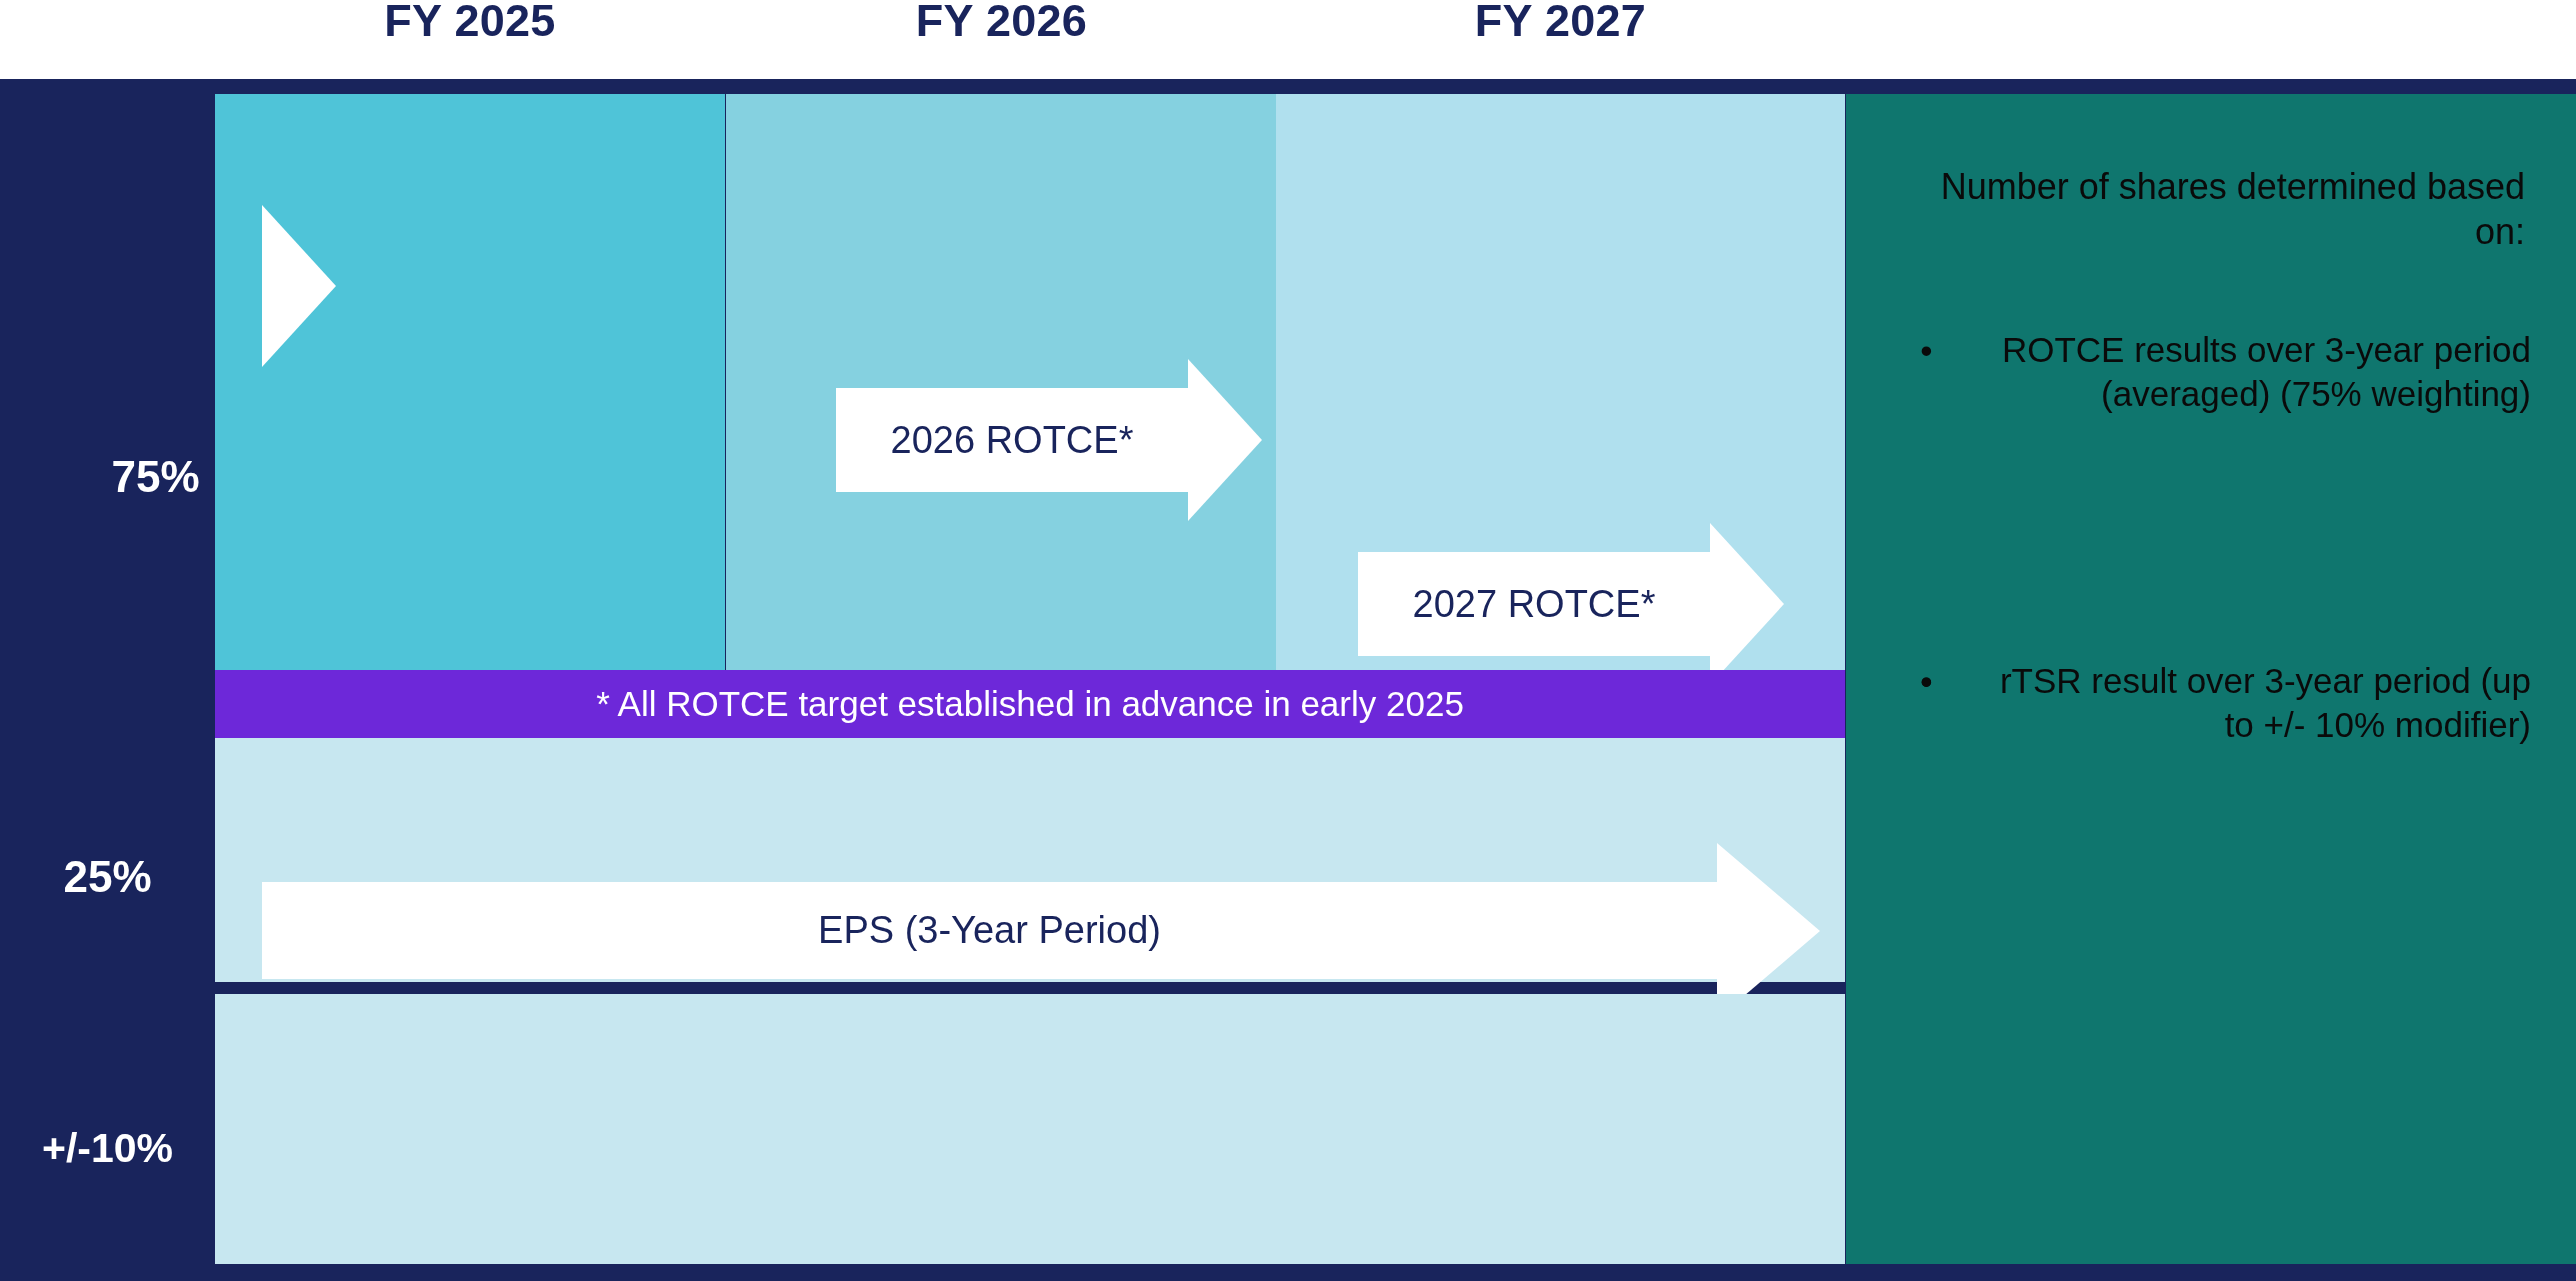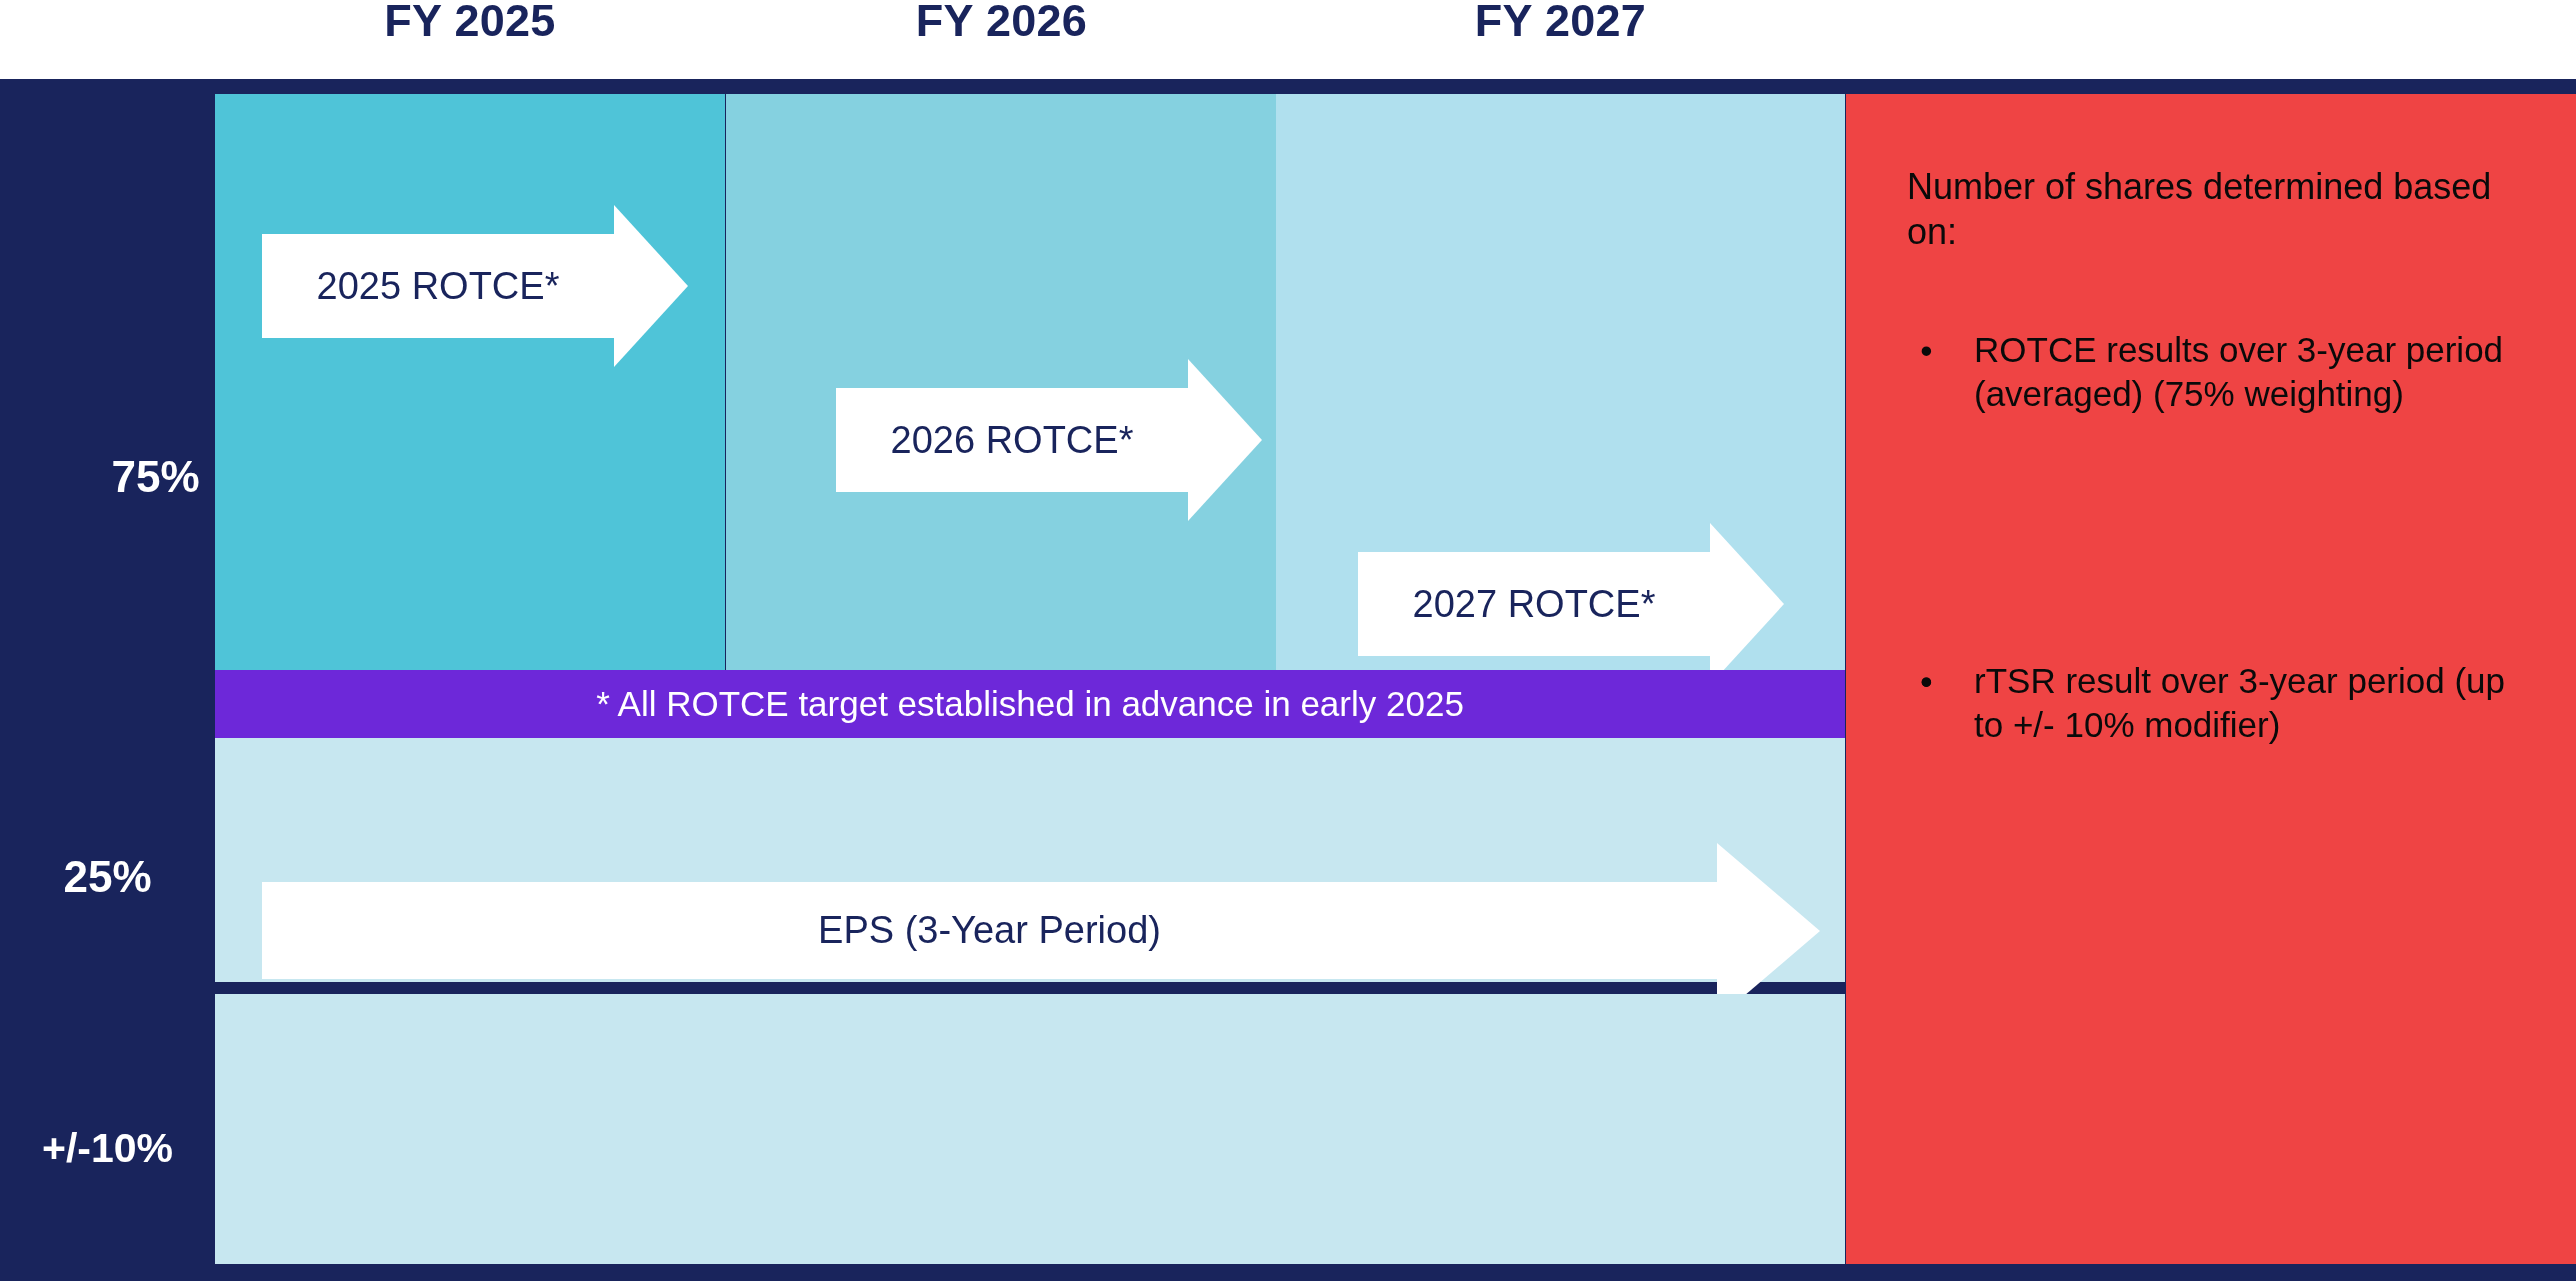--- a/index.html
+++ b/index.html
@@ -42,23 +42,24 @@
 
   
   .band{position:absolute;top:15px;height:576px;}
   #band0{left:215px;width:510px;background:#4fc4d8;}
   #band1{left:726px;width:551px;background:#85d1e0;}
   #band2{left:1276px;width:569px;background:#b0e0ee;}
 
   
   .side-panel{
     position:absolute;left:1846px;top:15px;width:730px;height:1170px;
-    background:#ef4444;
+    background:#0f766e;
     box-sizing:border-box;
     padding:70px 45px 8px 61px;
+    text-align:right;
   }
   .panel-intro{
     font-size:36px;line-height:1.26;color:#0a0a0a;
     margin:0 0 73px 0;max-width:618px;
   }
   .bullet-list{list-style:none;margin:0;padding:0;}
   .bullet{
     position:relative;padding-left:67px;
     font-size:35px;line-height:1.27;color:#0a0a0a;
   }
@@ -157,21 +158,20 @@
 
   <div class="weight" id="w75">75%</div>
   <div class="weight" id="w25">25%</div>
   <div class="weight" id="w10">+/-10%</div>
 
   <div class="band" id="band0"></div>
   <div class="band" id="band1"></div>
   <div class="band" id="band2"></div>
 
   <div class="arrow rotce-arrow" id="arrow2025">
-    <div class="shaft">2025 ROTCE*</div>
     <div class="head"></div>
   </div>
   <div class="arrow rotce-arrow" id="arrow2026">
     <div class="shaft">2026 ROTCE*</div>
     <div class="head"></div>
   </div>
   <div class="arrow rotce-arrow" id="arrow2027">
     <div class="shaft">2027 ROTCE*</div>
     <div class="head"></div>
   </div>

